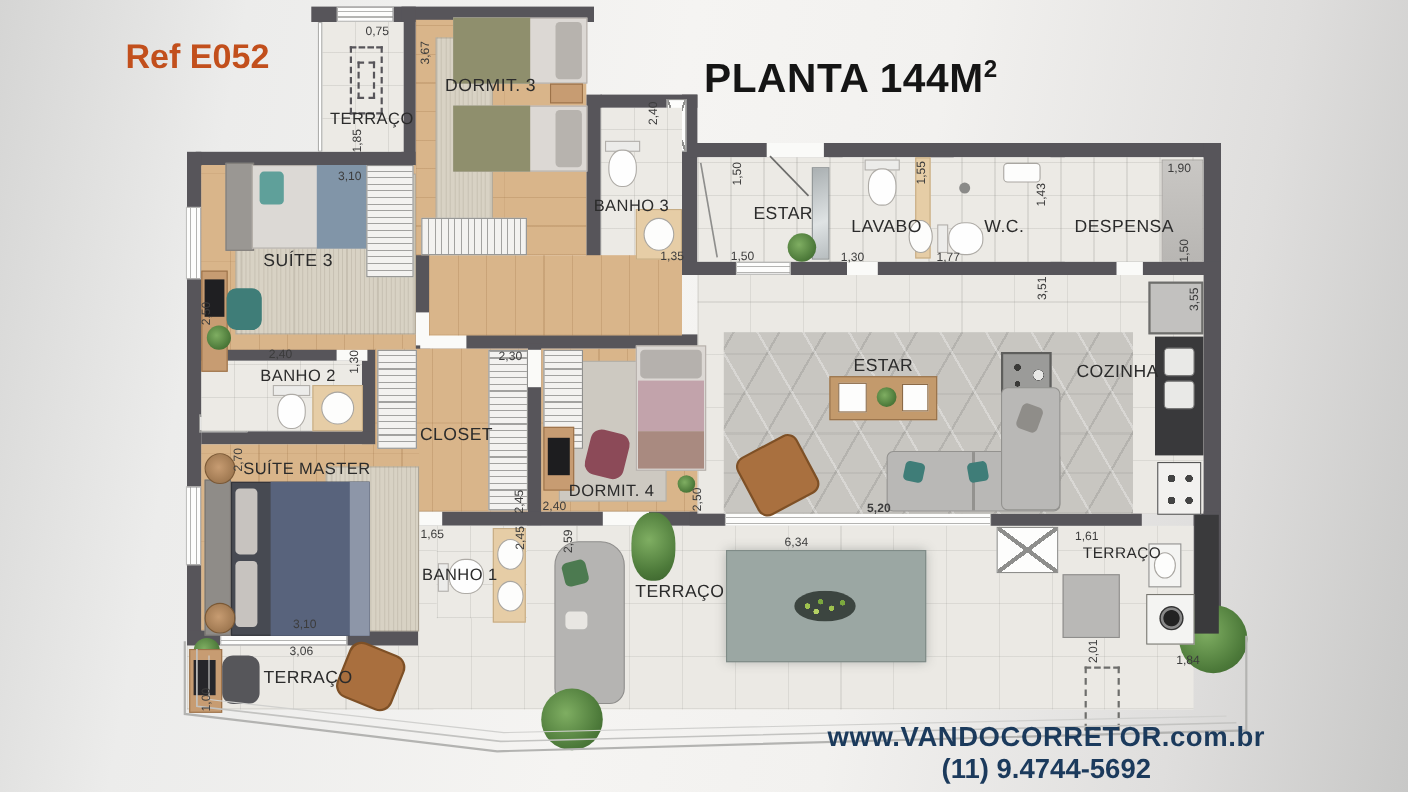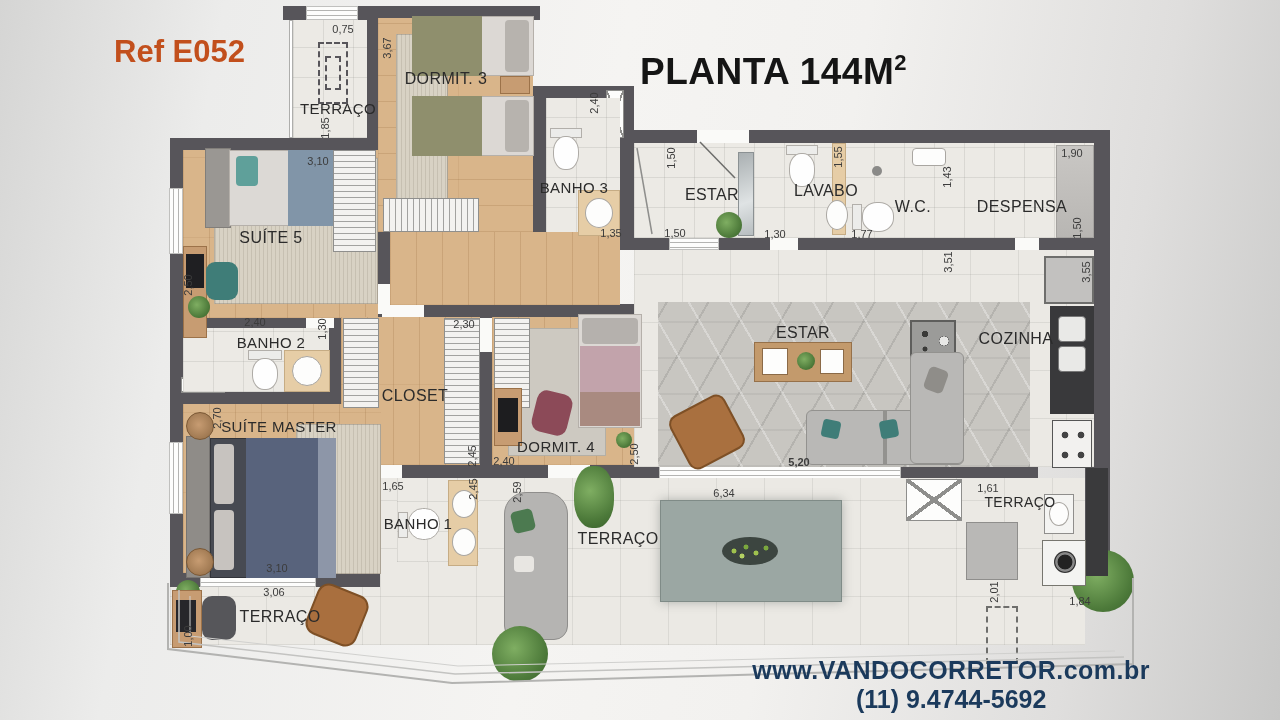--- a/index.html
+++ b/index.html
@@ -284,24 +284,24 @@
     <path d="M179 590 L179 642 L455 674 L1124 657" fill="none" stroke="#c3c3c1" stroke-width="1.5"></path>
     <path d="M190 596 L190 636 L458 666 L1115 651" fill="none" stroke="#d0d0ce" stroke-width="1"></path>
     <line x1="637" y1="148" x2="652" y2="234" stroke="#8e8e8c" stroke-width="1.5"></line>
     <line x1="700" y1="142" x2="735" y2="178" stroke="#6d6d6b" stroke-width="1.5"></line>
   </svg>
 
   <span class="lbl" style="left:338px;top:108px;font-size:15px;">TERRAÇO</span>
   <span class="lbl" style="left:446px;top:79px;">DORMIT. 3</span>
   <span class="lbl" style="left:574px;top:187px;font-size:15px;">BANHO 3</span>
   <span class="lbl" style="left:712px;top:195px;">ESTAR</span>
-  <span class="lbl" style="left:806px;top:191px;margin-left:20px;">LAVABO</span>
+  <span class="lbl" style="left:806px;top:207px;">LAVABO</span>
   <span class="lbl" style="left:913px;top:207px;">W.C.</span>
   <span class="lbl" style="left:1022px;top:207px;">DESPENSA</span>
-  <span class="lbl" style="left:271px;top:238px;">SUÍTE 5</span>
+  <span class="lbl" style="left:271px;top:238px;">SUÍTE 3</span>
   <span class="lbl" style="left:271px;top:342px;font-size:15px;">BANHO 2</span>
   <span class="lbl" style="left:415px;top:396px;">CLOSET</span>
   <span class="lbl" style="left:556px;top:446px;font-size:15px;">DORMIT. 4</span>
   <span class="lbl" style="left:803px;top:333px;">ESTAR</span>
   <span class="lbl" style="left:1016px;top:339px;">COZINHA</span>
   <span class="lbl" style="left:279px;top:426px;font-size:15px;">SUÍTE MASTER</span>
   <span class="lbl" style="left:418px;top:523px;font-size:15px;">BANHO 1</span>
   <span class="lbl" style="left:280px;top:617px;">TERRAÇO</span>
   <span class="lbl" style="left:618px;top:539px;">TERRAÇO</span>
   <span class="lbl" style="left:1020px;top:502px;font-size:14px;">TERRAÇO</span>

